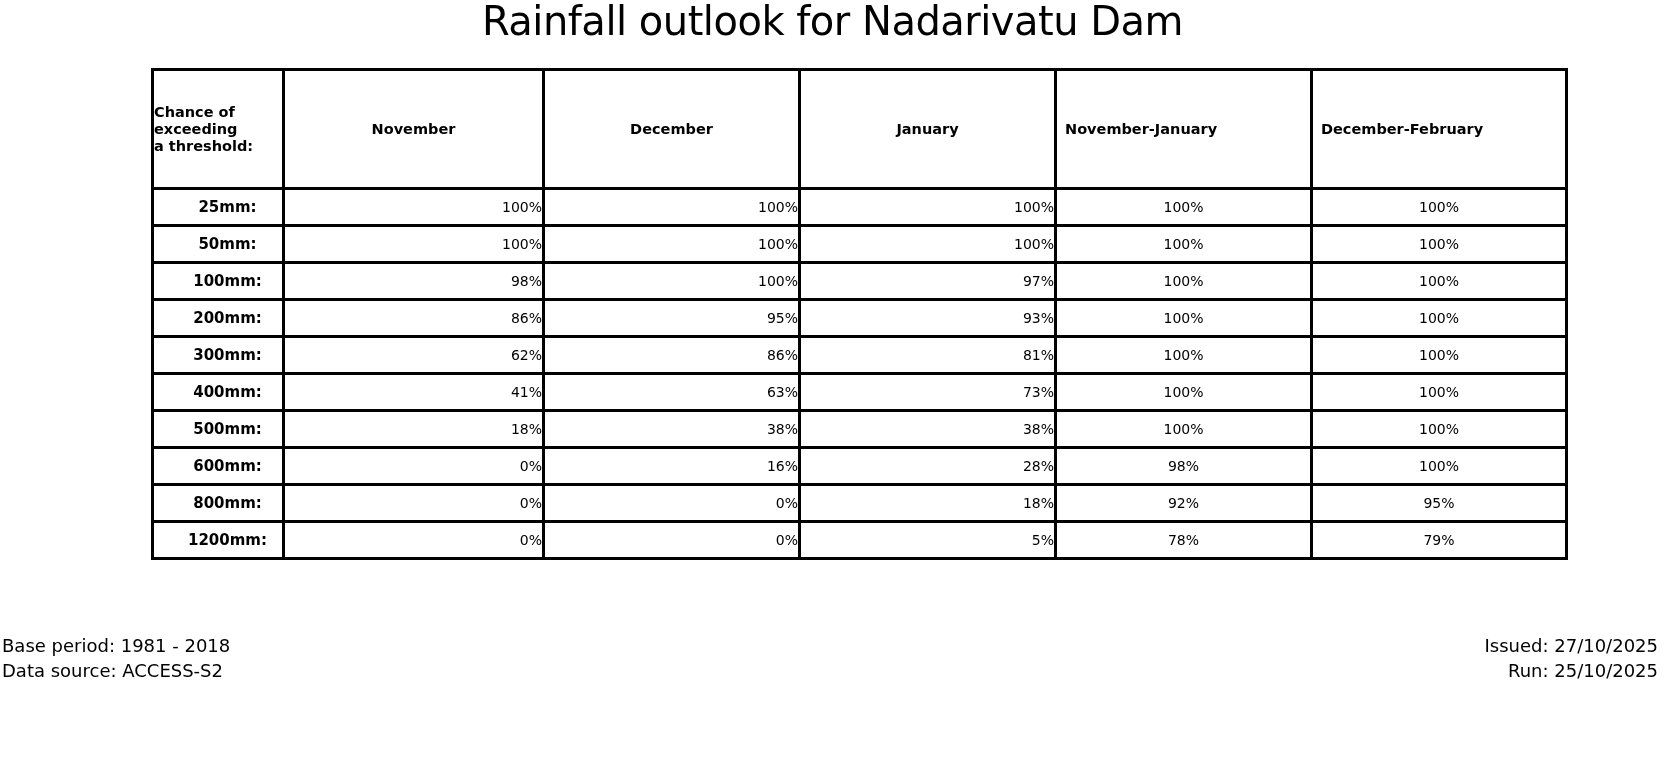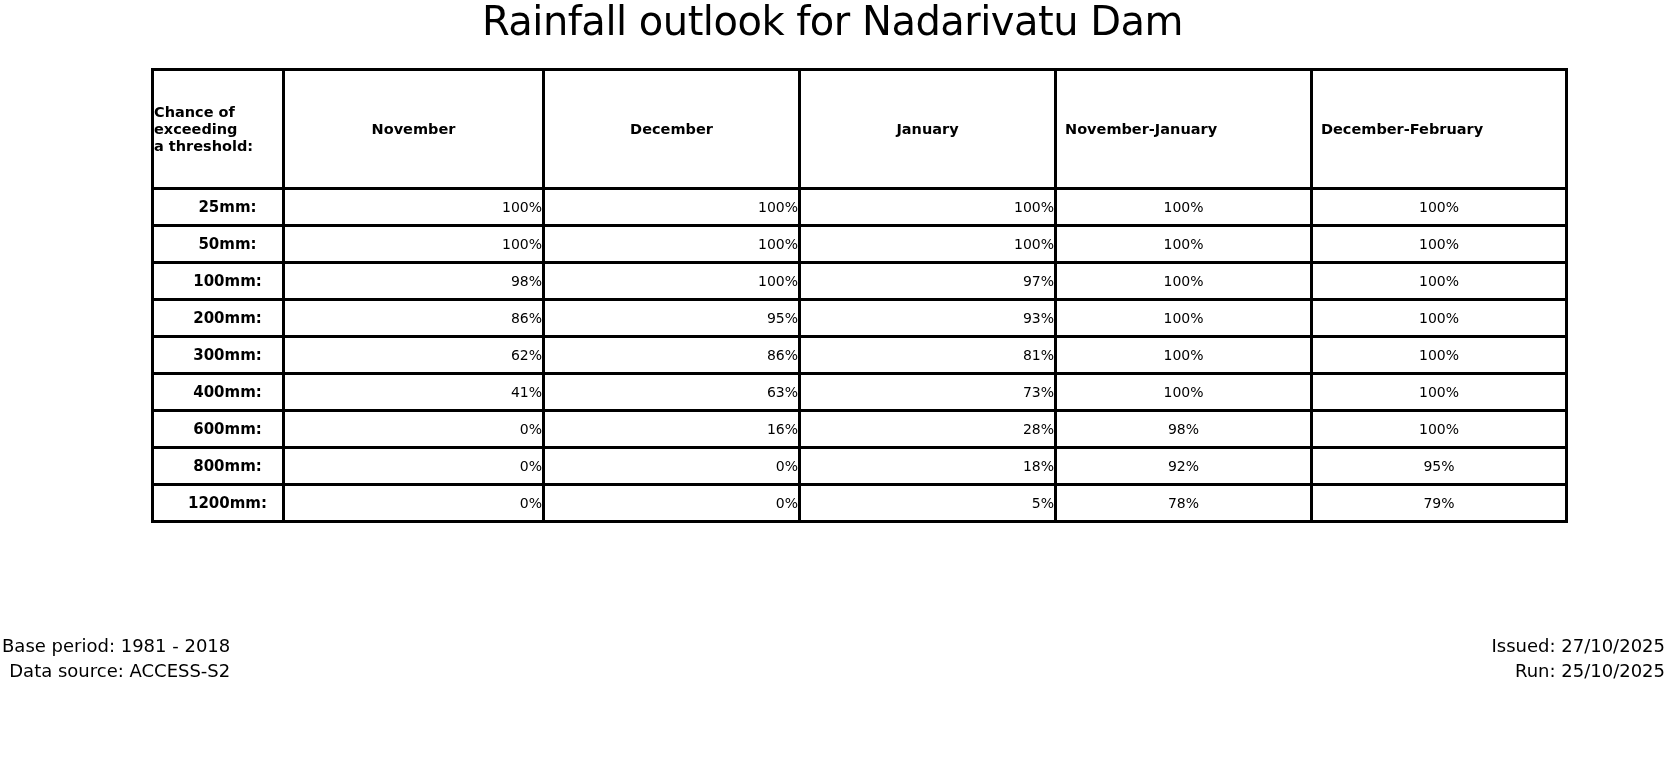--- a/index.html
+++ b/index.html
@@ -91,34 +91,34 @@
   .footer-left {
     position: absolute;
     left: 2px;
     top: 633px;
     font-size: 18px;
     line-height: 25px;
     text-align: left;
   }
   .footer-right {
     position: absolute;
-    right: 0;
+    right: 7px;
     top: 633px;
     font-size: 18px;
     line-height: 25px;
     text-align: right;
   }
   .copyright {
     position: absolute;
     left: 2px;
     top: 705px;
     font-size: 14px;
     line-height: 18px;
   }
-  .nowrap { white-space: nowrap; text-align: right; }
+  .nowrap { white-space: nowrap; }
 </style>
 </head>
 <body>
 
 <div class="page">
 
   <div class="title">Rainfall outlook for Nadarivatu Dam</div>
 
   <div class="table-wrap">
     <table class="outlook">
@@ -187,20 +187,28 @@
         </tr>
         <tr>
           <td class="rowhead">400mm:</td>
           <td>41%</td>
           <td>63%</td>
           <td>73%</td>
           <td class="val-center">100%</td>
           <td class="val-center">100%</td>
         </tr>
         <tr>
+          <td class="rowhead">500mm:</td>
+          <td>18%</td>
+          <td>38%</td>
+          <td>38%</td>
+          <td class="val-center">100%</td>
+          <td class="val-center">100%</td>
+        </tr>
+        <tr>
           <td class="rowhead">600mm:</td>
           <td>0%</td>
           <td>16%</td>
           <td>28%</td>
           <td class="val-center">98%</td>
           <td class="val-center">100%</td>
         </tr>
         <tr>
           <td class="rowhead">800mm:</td>
           <td>0%</td>

